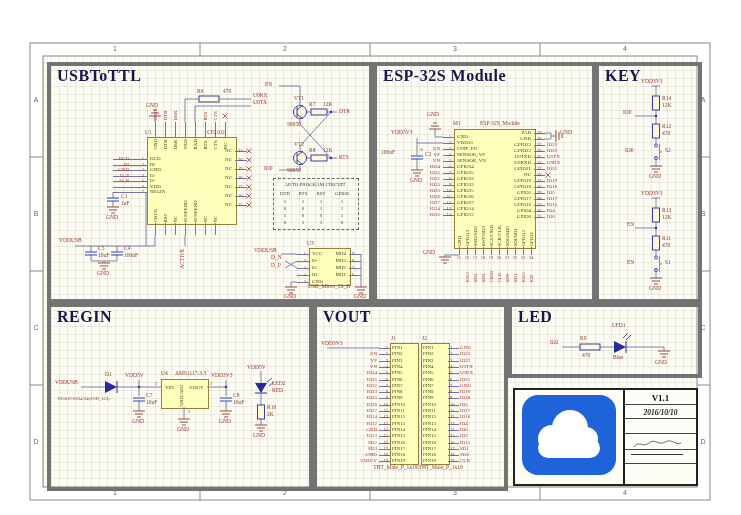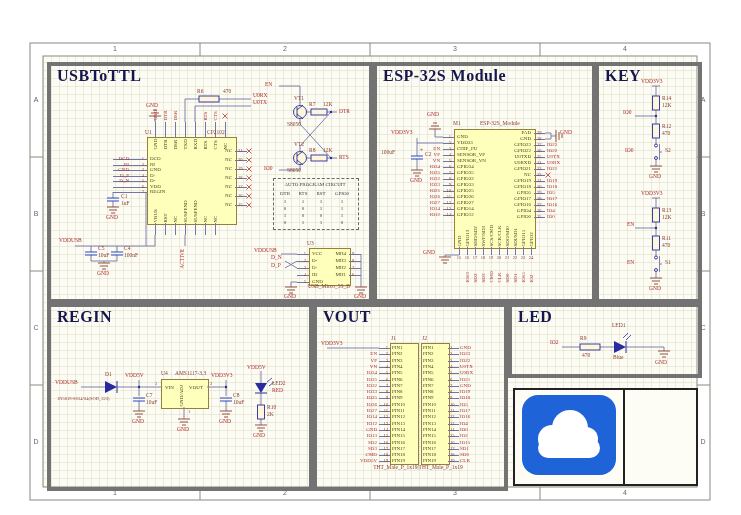--- a/index.html
+++ b/index.html
@@ -792,14 +792,32 @@
         <svg width="94" height="80" viewBox="0 0 94 80">
           <g fill="#ffffff">
             <circle cx="30" cy="44" r="14"></circle>
             <circle cx="48" cy="33" r="18"></circle>
             <circle cx="64" cy="44" r="12"></circle>
             <rect x="16" y="43" width="62" height="20" rx="10"></rect>
           </g>
         </svg>
       </div>
     </div>
+    <div class="tb-table">
+      <div class="tb-row" style="height:15px">
+        <span class="tbv">V1.1</span>
+      </div>
+      <div class="tb-row" style="height:14px">
+        <span class="tbd">2016/10/10</span>
+      </div>
+      <div class="tb-row" style="height:15px"></div>
+      <div class="tb-row" style="height:16px">
+        <div class="sig">
+          <svg width="52" height="12" viewBox="0 0 52 12">
+              <path d="M3 9C7 2 12 10 18 5S28 8 34 4 46 8 50 5" stroke="#55607a" stroke-width="0.9" fill="none"></path>
+            </svg>
+        </div>
+      </div>
+      <div class="tb-row" style="height:14px"></div>
+      <div class="tb-row last" style="height:18px"></div>
+    </div>
   </div>
 </div>
 
 </body></html>

